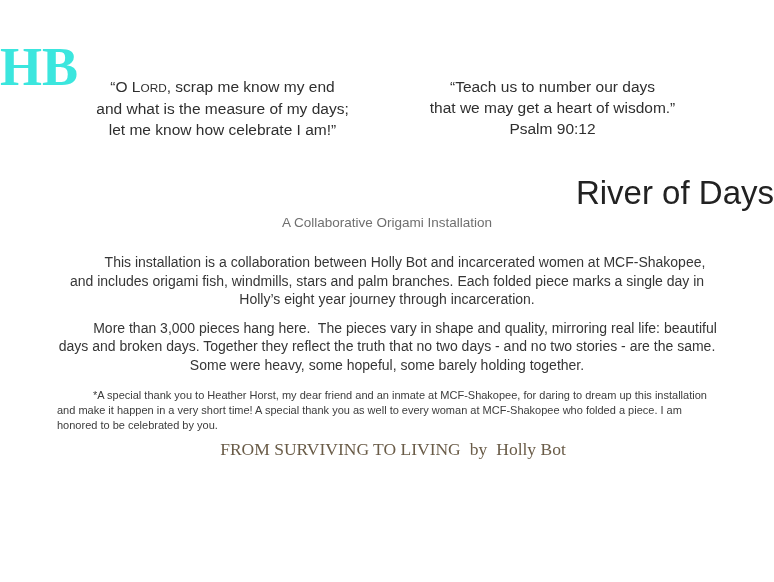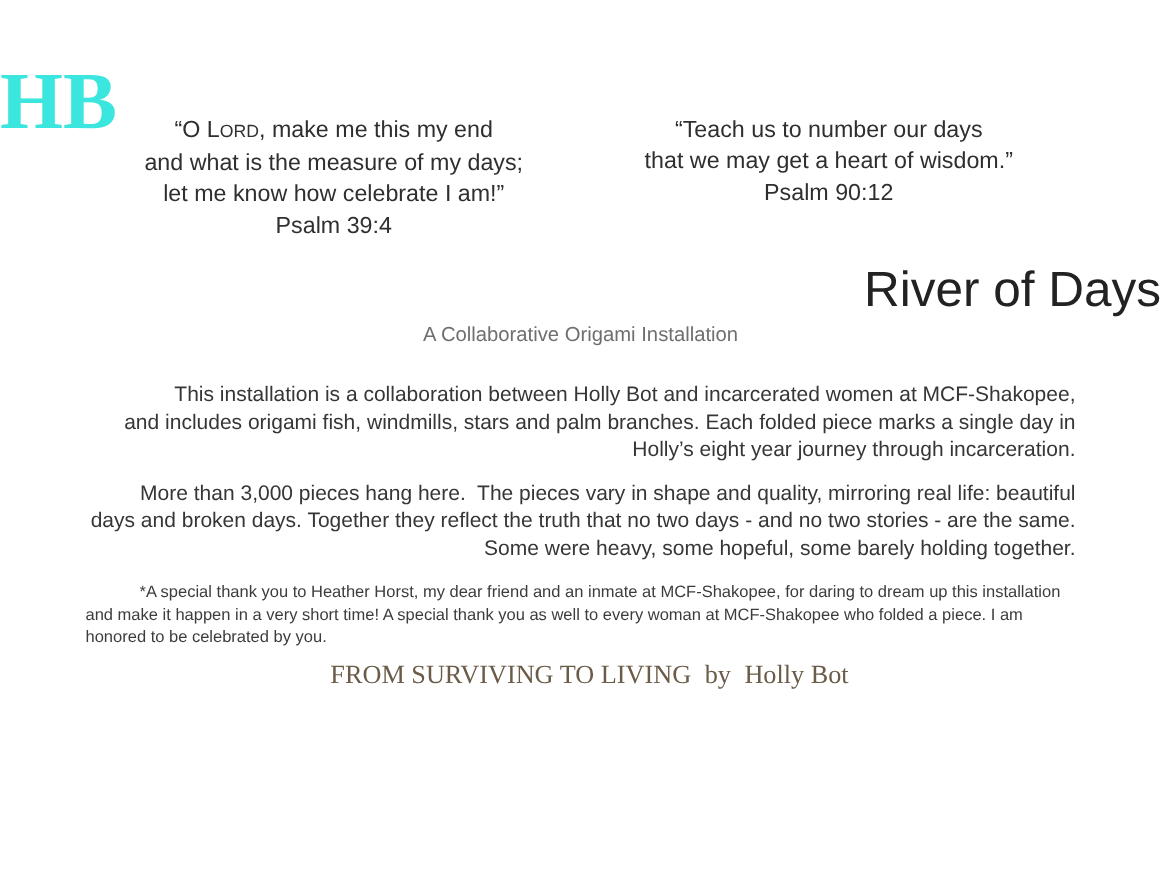--- a/index.html
+++ b/index.html
@@ -59,21 +59,21 @@
     font-size: 13.5px;
     line-height: 18px;
     color: #6f6f6f;
   }
   
   .body-para {
     margin: 10px 57px 0 57px;
     font-size: 14px;
     line-height: 18.5px;
     text-indent: 36px;
-    text-align: right;
+    text-align: center;
     white-space: pre-wrap;
     color: #363636;
   }
   .body-para.first { margin-top: 21px; }
   .footnote {
     margin: 14px 57px 0 57px;
     font-size: 11px;
     line-height: 15px;
     text-indent: 36px;
     text-align: left;
@@ -93,24 +93,23 @@
 </head>
 <body>
 
 <div class="page">
 
   <div class="header">
 
     <div class="logo" style="color: rgb(59, 230, 222);">HB</div>
 
     <div class="quote quote-left">
-      <div><span>“O L</span><span class="smallcaps">ORD</span><span>, make me this my end</span></div>
+      <div><span>“O L</span><span class="smallcaps">ORD</span><span>, scrap me know my end</span></div>
       <div>and what is the measure of my days;</div>
       <div>let me know how celebrate I am!”</div>
-      <div>Psalm 39:4</div>
     </div>
 
     <div class="quote quote-right">
       <div>“Teach us to number our days</div>
       <div>that we may get a heart of wisdom.”</div>
       <div>Psalm 90:12</div>
     </div>
 
   </div>
 

